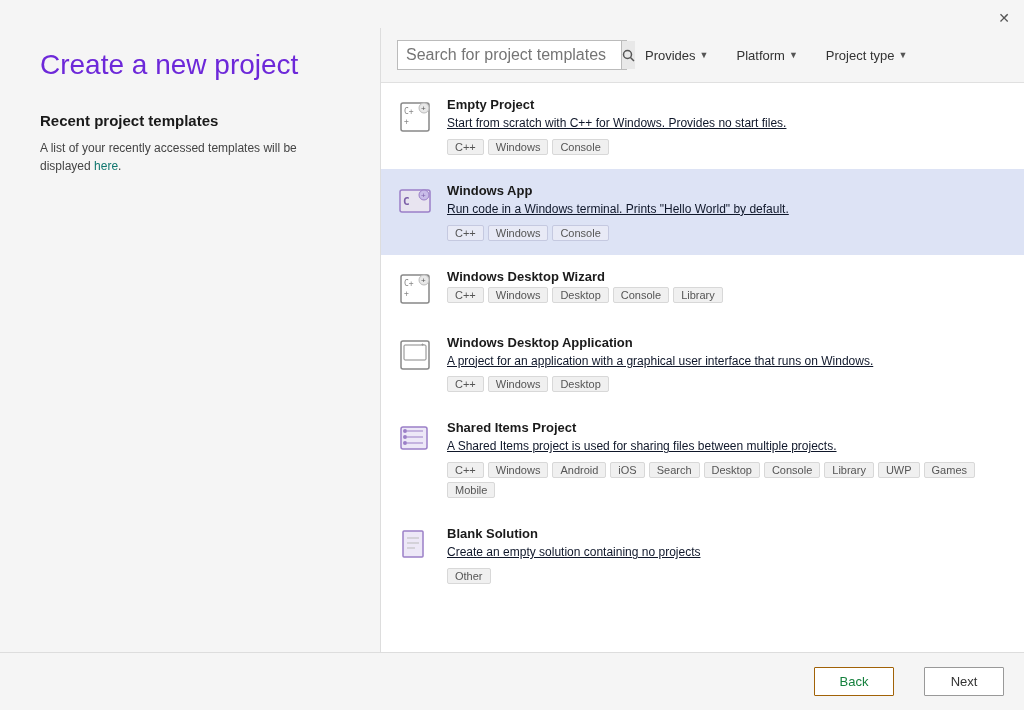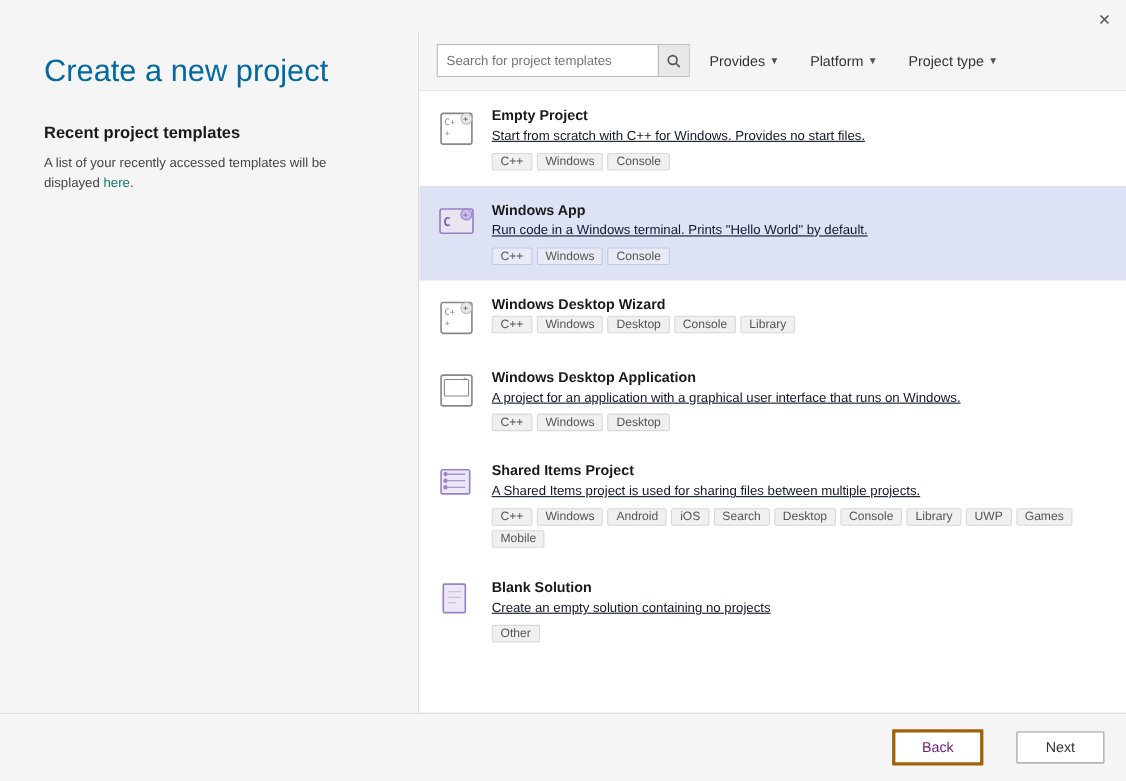--- a/index.html
+++ b/index.html
@@ -43,21 +43,21 @@
       overflow: hidden;
     }
     .left-panel {
       width: 380px;
       padding: 20px 30px 20px 40px;
       flex-shrink: 0;
     }
     .page-title {
       font-size: 28px;
       font-weight: 300;
-      color: #0369a1;
+      color: #6d28d9;
       margin-bottom: 30px;
       line-height: 1.2;
     }
     .recent-heading {
       font-size: 15px;
       font-weight: 600;
       color: #1a1a1a;
       margin-bottom: 10px;
     }
     .recent-description {
@@ -93,21 +93,21 @@
       align-items: center;
       border: 1px solid #bbb;
       background: white;
       height: 30px;
       flex: 1;
       max-width: 230px;
     }
     .search-input {
       border: none;
       outline: none;
-      font-size: 12px;
+      font-size: 16px;
       color: #a16207;
       padding: 0 8px;
       flex: 1;
       background: transparent;
       font-family: 'Segoe UI', Arial, sans-serif;
     }
     .search-btn {
       width: 28px;
       height: 28px;
       background: #e8e8e8;
@@ -215,22 +215,22 @@
     .btn {
       padding: 6px 24px;
       font-size: 13px;
       font-family: 'Segoe UI', Arial, sans-serif;
       cursor: pointer;
       border-radius: 1px;
       min-width: 80px;
     }
     .btn-secondary {
       background: white;
-      border: 3px solid #a16207;
-      color: #701a75;
+      border: 1px solid #a16207;
+      color: #15803d;
     }
     .btn-primary {
       background: white;
       border: 1px solid #999;
       color: #333;
       margin-left: 22px;
     }
   </style>
 </head>
 <body>

